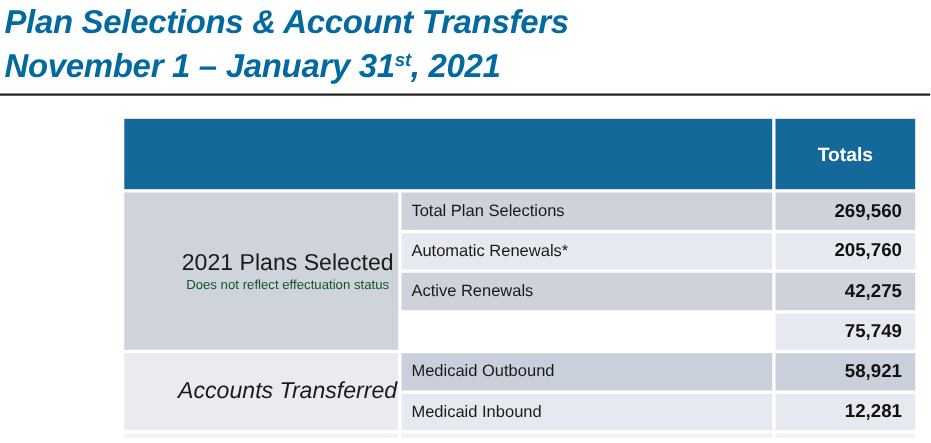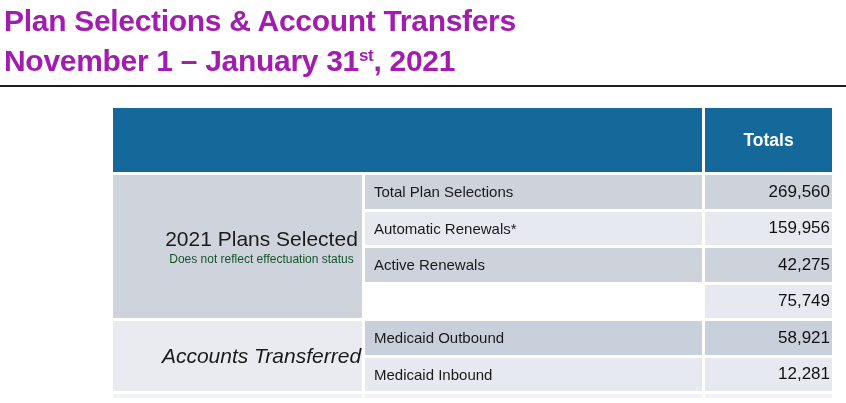--- a/index.html
+++ b/index.html
@@ -15,24 +15,25 @@
     background: #ffffff;
     overflow: hidden;
   }
   
   .title {
     position: absolute;
     left: 4px;
     top: 1px;
     font-size: 30px;
     font-weight: bold;
-    color: #a21caf;
+    color: #0369a1;
     line-height: 40px;
     letter-spacing: -0.3px;
     white-space: nowrap;
+    font-style: italic;
   }
   .title sup {
     font-size: 17px;
     font-weight: bold;
     vertical-align: baseline;
     position: relative;
     top: -10px;
   }
   .title-rule {
     position: absolute;
@@ -95,23 +96,24 @@
     align-items: center;
     padding-left: 9px;
     font-size: 15px;
     color: #1a1a1a;
   }
   .cell-value {
     grid-column: 3;
     display: flex;
     align-items: center;
     justify-content: flex-end;
-    padding-right: 2px;
+    padding-right: 12px;
     font-size: 17px;
     color: #111111;
+    font-weight: bold;
   }
   .bg-dark     { background: var(--row-dark, #CDD2DB); }
   .bg-light    { background: var(--row-light, #E7E9F0); }
   .bg-dark-alt { background: var(--row-dark-alt, #CAD0DB); }
   .strip {
     grid-row: 8;
     background: var(--strip-bg, #F0F2F6);
   }
   .strip-1 { grid-column: 1; }
   .strip-2 { grid-column: 2; }
@@ -139,21 +141,21 @@
       <div class="section-note">Does not reflect effectuation status</div>
     </div>
     <div class="section-cell section-accounts">
       <div class="section-title">Accounts Transferred</div>
     </div>
 
     <div class="cell-label bg-dark" style="grid-row:2">Total Plan Selections</div>
     <div class="cell-value bg-dark" style="grid-row:2">269,560</div>
 
     <div class="cell-label bg-light" style="grid-row:3">Automatic Renewals*</div>
-    <div class="cell-value bg-light" style="grid-row:3">159,956</div>
+    <div class="cell-value bg-light" style="grid-row:3">205,760</div>
 
     <div class="cell-label bg-dark" style="grid-row:4">Active Renewals</div>
     <div class="cell-value bg-dark" style="grid-row:4">42,275</div>
 
     <div class="cell-value bg-light" style="grid-row:5">75,749</div>
 
     <div class="cell-label bg-dark-alt" style="grid-row:6">Medicaid Outbound</div>
     <div class="cell-value bg-dark-alt" style="grid-row:6">58,921</div>
 
     <div class="cell-label bg-light" style="grid-row:7">Medicaid Inbound</div>

